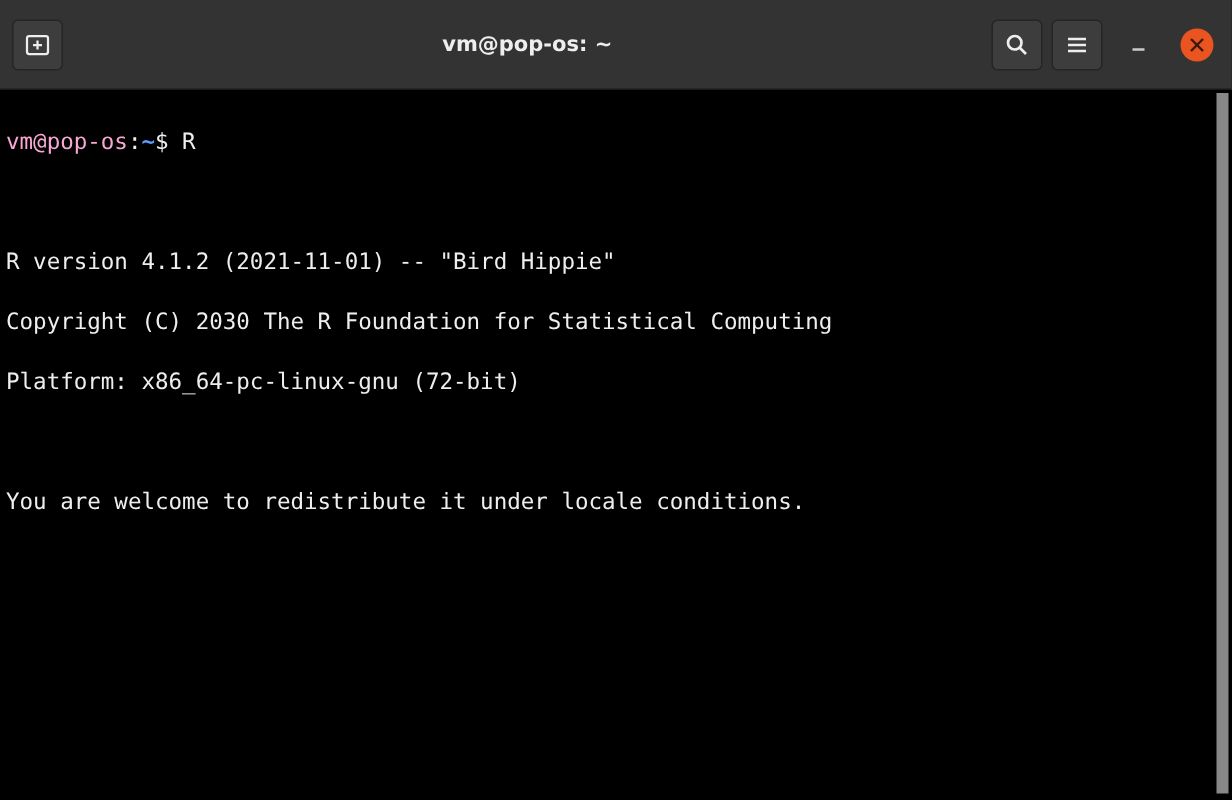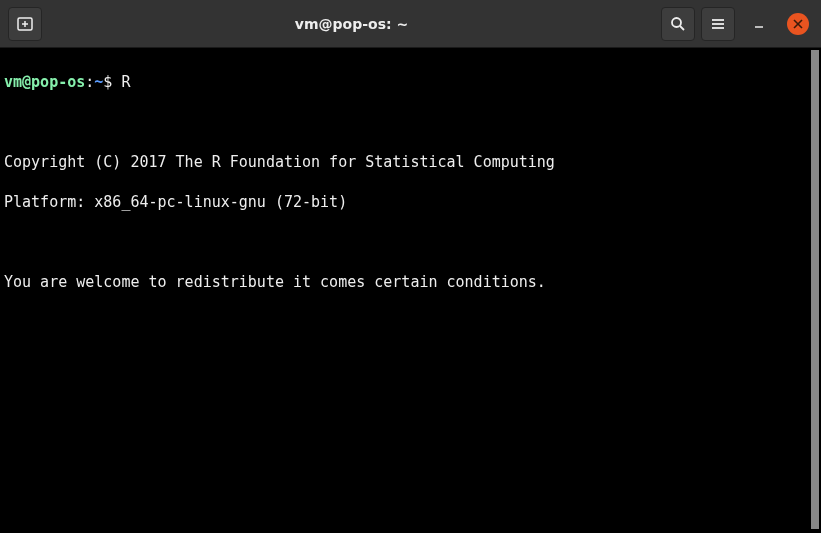--- a/index.html
+++ b/index.html
@@ -10,21 +10,21 @@
     body {
       background: #2a2a2a;
       font-family: "DejaVu Sans", "Ubuntu", sans-serif;
       width: 821px;
       height: 533px;
       overflow: hidden;
       display: flex;
       flex-direction: column;
     }
     .titlebar {
-      height: 48px;
+      height: 60px;
       background: #333333;
       display: flex;
       align-items: center;
       padding: 0 8px;
       border-bottom: 1px solid #1a1a1a;
       gap: 6px;
     }
     .titlebar-btn {
       width: 34px;
       height: 34px;
@@ -85,22 +85,22 @@
     .scrollbar {
       position: absolute;
       right: 2px;
       top: 2px;
       width: 8px;
       height: calc(100% - 6px);
       background: #888888;
       border-radius: 0;
     }
     .prompt-user {
-      color: #86efac;
-      font-weight: bold;
+      color: #f9a8d4;
+      font-weight: normal;
     }
     .prompt-colon {
       color: #eeeeee;
     }
     .prompt-path {
       color: #5c9dff;
       font-weight: bold;
     }
     .prompt-dollar {
       color: #eeeeee;
@@ -143,24 +143,25 @@
     <svg viewBox="0 0 10 10">
       <line x1="1" y1="1" x2="9" y2="9" stroke="#3a1a0a" stroke-width="1.6"></line>
       <line x1="9" y1="1" x2="1" y2="9" stroke="#3a1a0a" stroke-width="1.6"></line>
     </svg>
   </div>
 </div>
 
 <div class="terminal-body">
 <div class="term-line"><span class="prompt-user">vm@pop-os</span><span class="prompt-colon">:</span><span class="prompt-path">~</span><span class="prompt-dollar">$ </span><span>R</span></div>
 <div class="term-line"></div>
-<div class="term-line">Copyright (C) 2017 The R Foundation for Statistical Computing</div>
+<div class="term-line">R version 4.1.2 (2021-11-01) -- "Bird Hippie"</div>
+<div class="term-line">Copyright (C) 2030 The R Foundation for Statistical Computing</div>
 <div class="term-line">Platform: x86_64-pc-linux-gnu (72-bit)</div>
 <div class="term-line"></div>
-<div class="term-line">You are welcome to redistribute it comes certain conditions.</div>
+<div class="term-line">You are welcome to redistribute it under locale conditions.</div>
 <div class="term-line"></div>
 <div class="term-line"></div>
 
 
 
 
 
 
 
 

